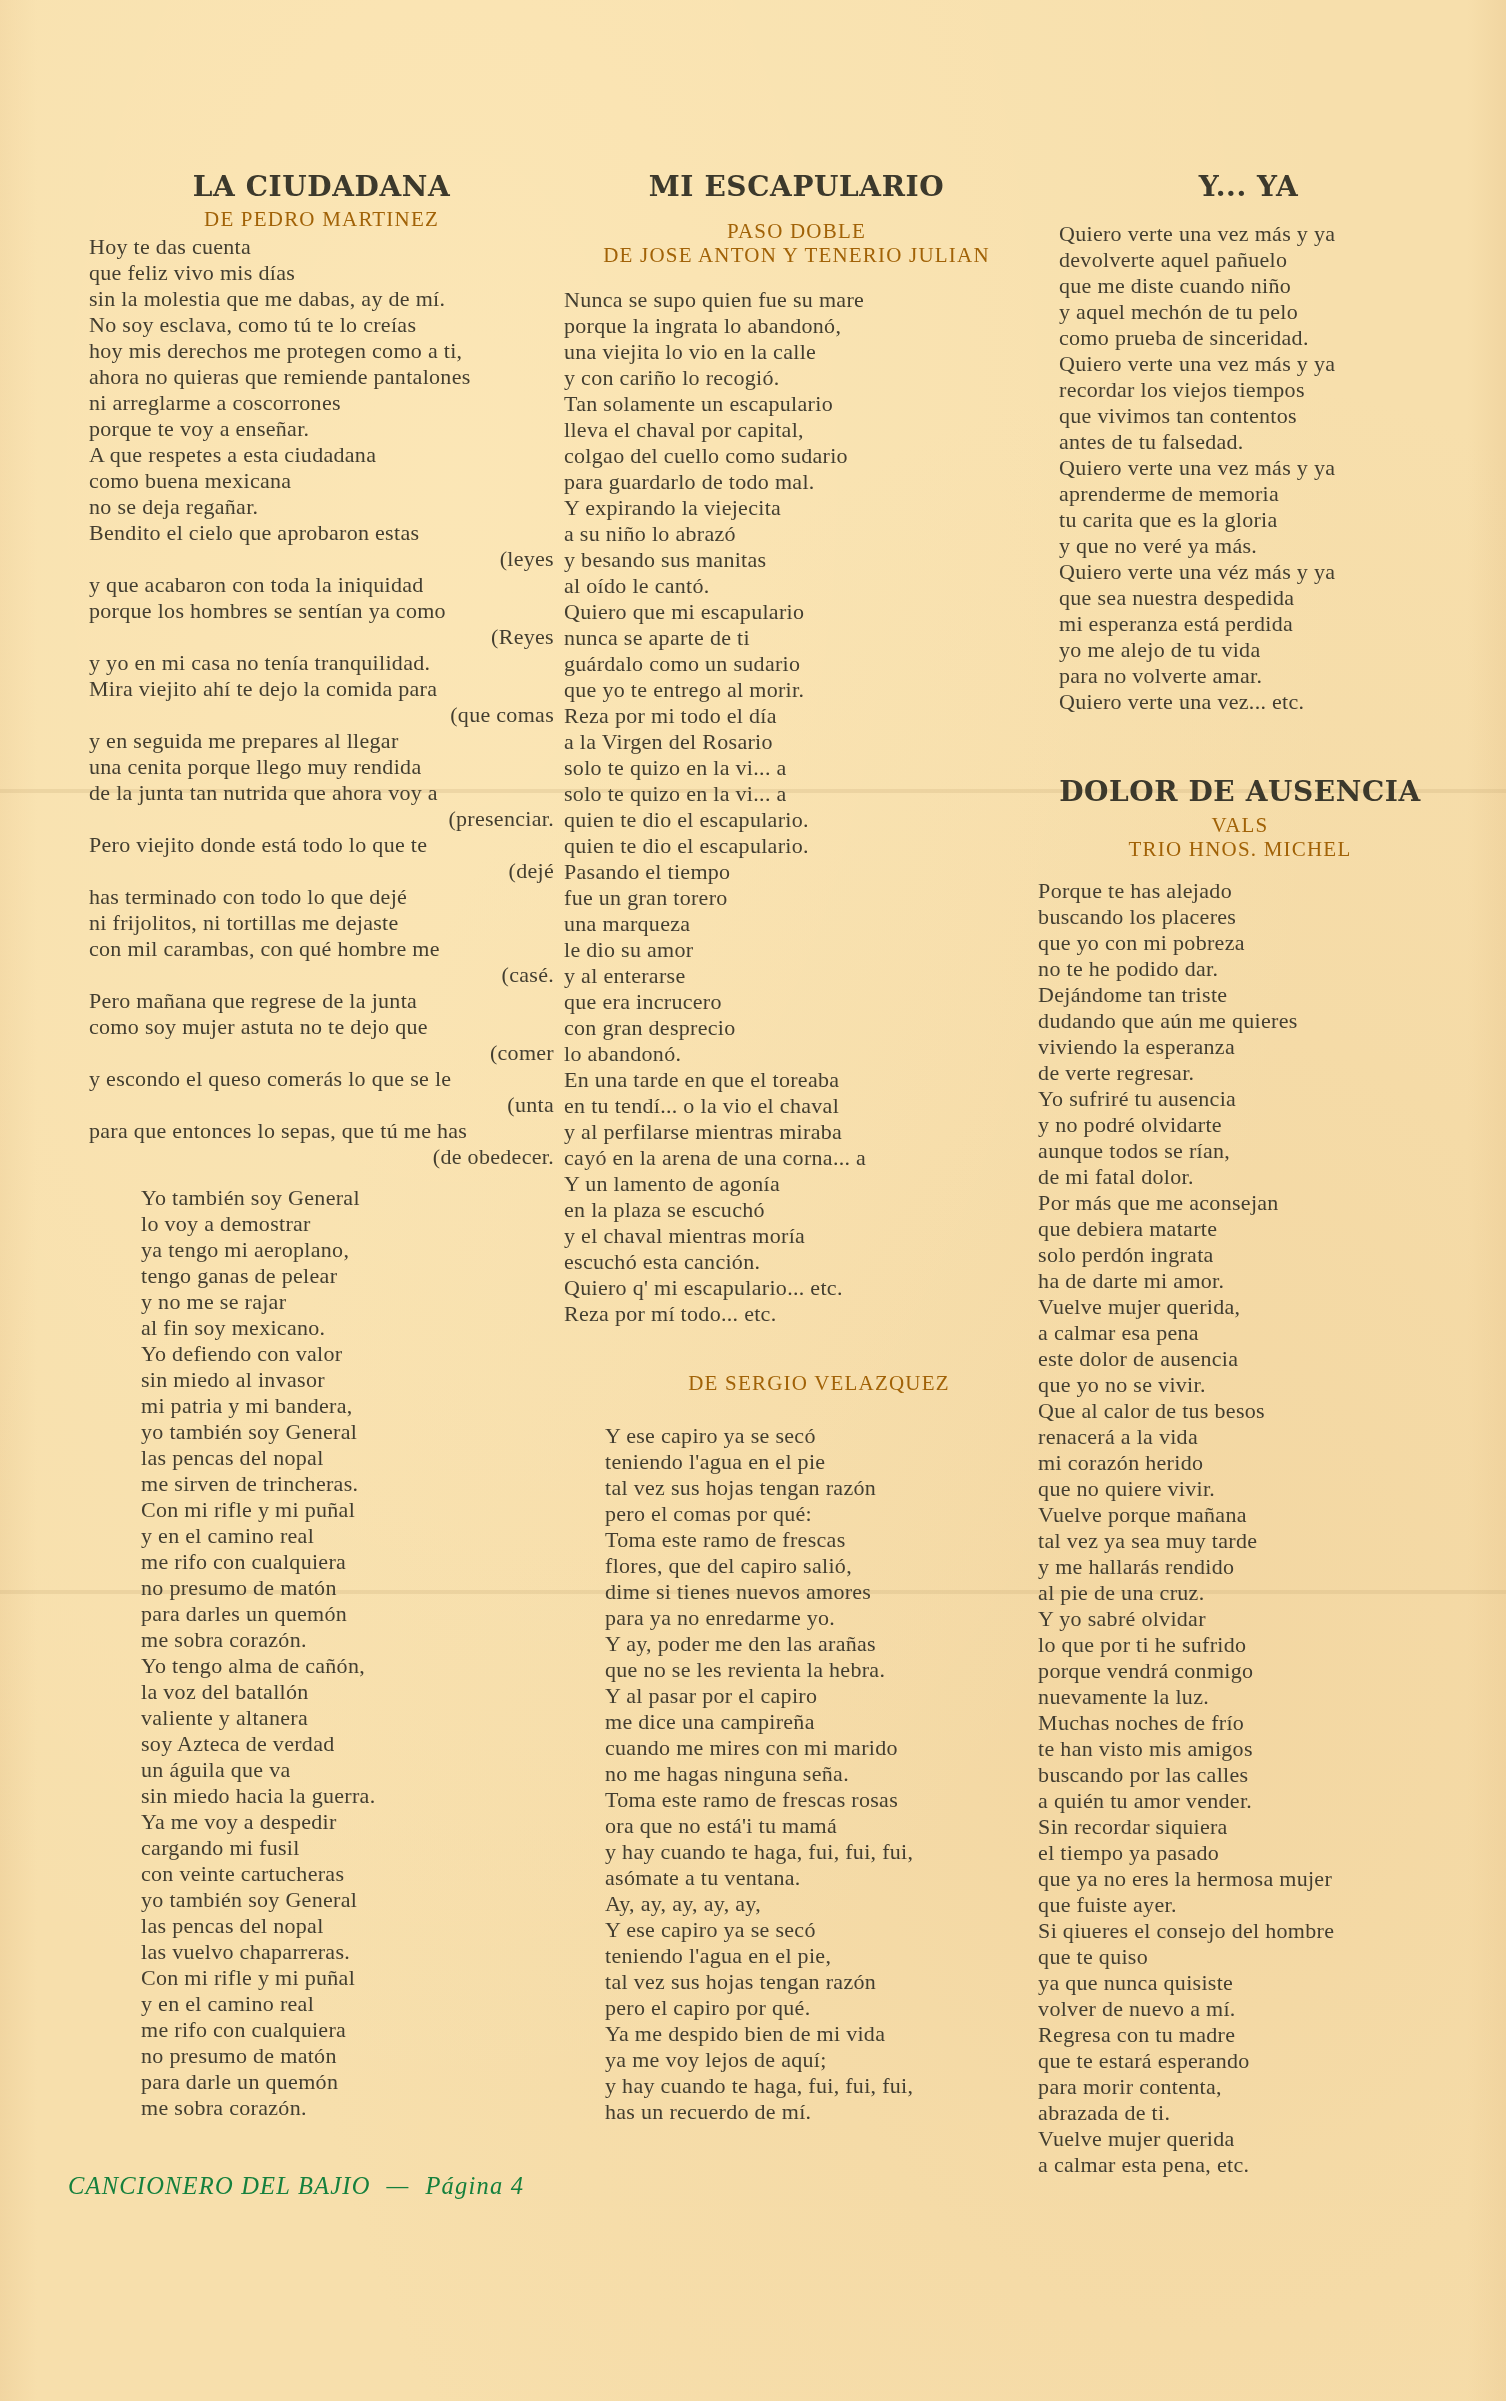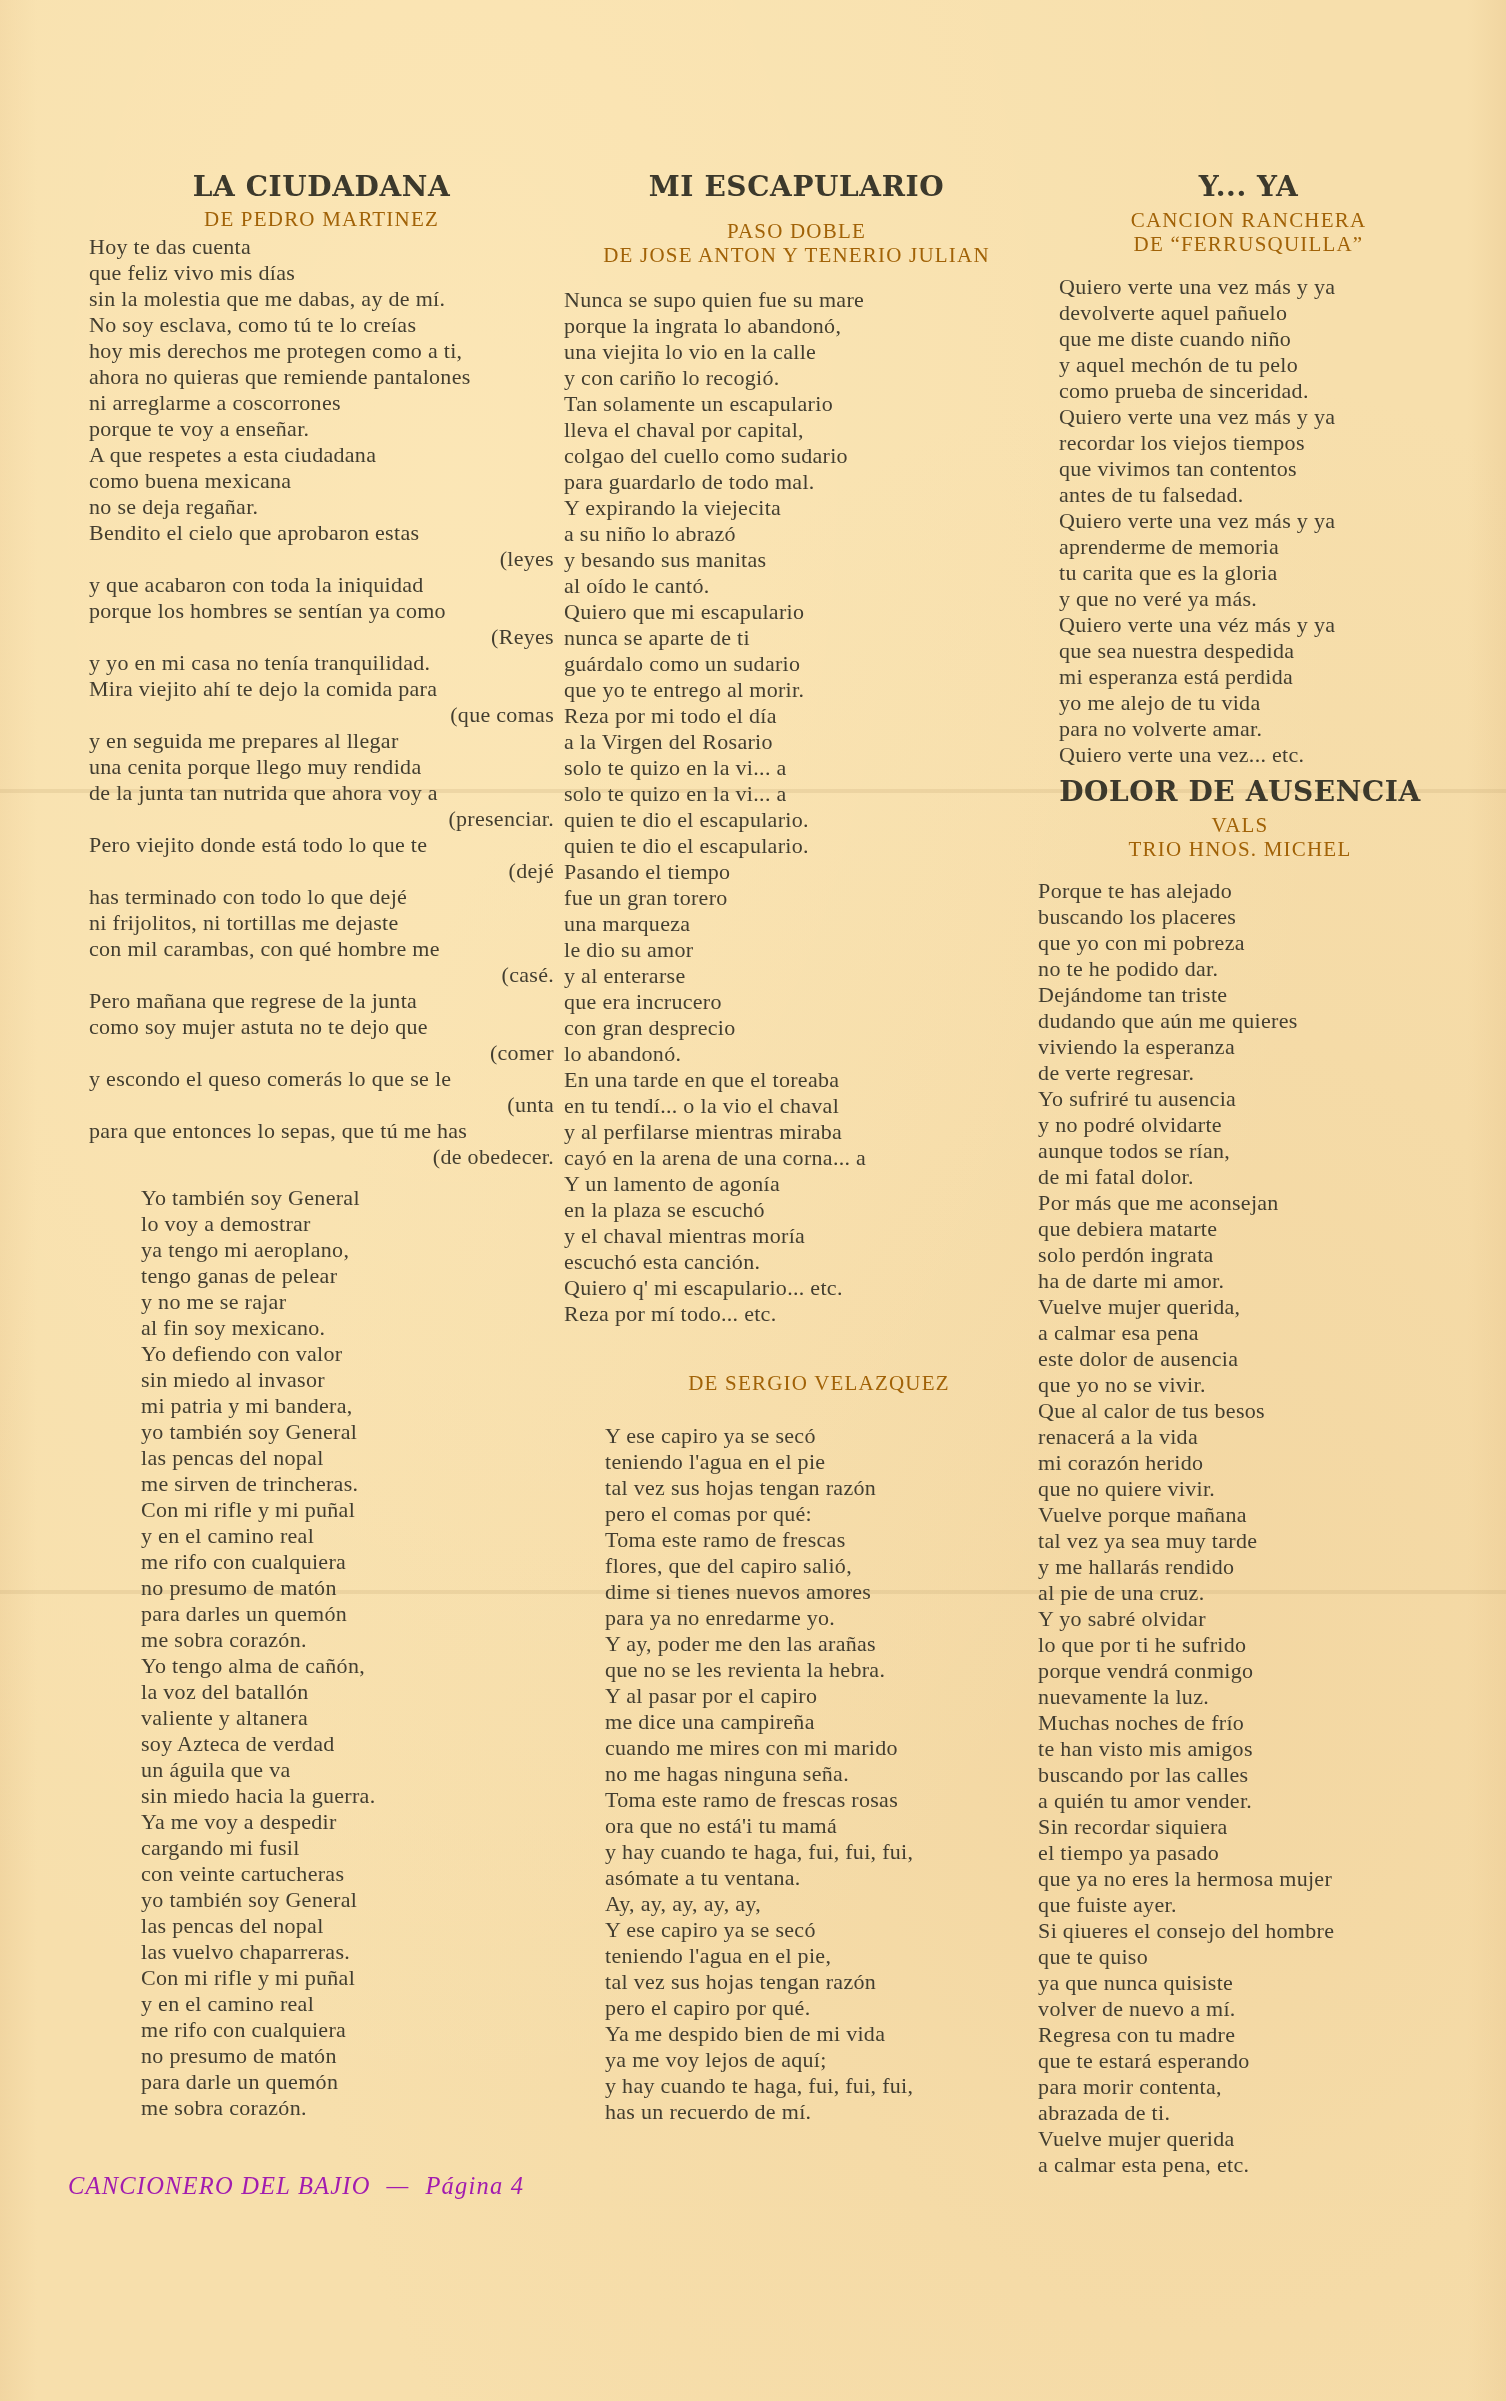--- a/index.html
+++ b/index.html
@@ -27,21 +27,21 @@
   }
   .lyrics { margin: 0; padding: 0; list-style: none; }
   .lyrics li {
     font-size: 22px; line-height: 26px; white-space: nowrap;
     color: #433e30; letter-spacing: 0.3px;
   }
   .lyrics li.cont { text-align: right; }
   .footer {
     position: absolute; left: 68px; top: 2172px;
     font-family: "Liberation Serif", serif; font-style: italic;
-    font-size: 24.5px; letter-spacing: 1.2px; color: #a21caf;
+    font-size: 24.5px; letter-spacing: 1.2px; color: #15803d;
   }
 </style>
 </head>
 <body>
 
 <div class="fold" style="top:789px;"></div>
 <div class="fold" style="top:1590px;"></div>
 
 <section class="col song" style="left:89px; top:160px; width:465px;">
   <h2 class="title" style="padding-left:0;">LA CIUDADANA</h2>
@@ -210,24 +210,20 @@
       <li>pero el capiro por qué.</li>
       <li>Ya me despido bien de mi vida</li>
       <li>ya me voy lejos de aquí;</li>
       <li>y hay cuando te haga, fui, fui, fui,</li>
       <li>has un recuerdo de mí.</li>
     </ul>
 </section>
 
 <section class="col song" style="left:1059px; top:160px; width:379px;">
   <h2 class="title">Y... YA</h2>
-  <div class="subs" style="margin-top:-6.1px;">
-      <p class="sub">CANCION RANCHERA</p>
-      <p class="sub">DE “FERRUSQUILLA”</p>
-    </div>
   <ul class="lyrics" style="margin-top:17px;">
       <li>Quiero verte una vez más y ya</li>
       <li>devolverte aquel pañuelo</li>
       <li>que me diste cuando niño</li>
       <li>y aquel mechón de tu pelo</li>
       <li>como prueba de sinceridad.</li>
       <li>Quiero verte una vez más y ya</li>
       <li>recordar los viejos tiempos</li>
       <li>que vivimos tan contentos</li>
       <li>antes de tu falsedad.</li>

